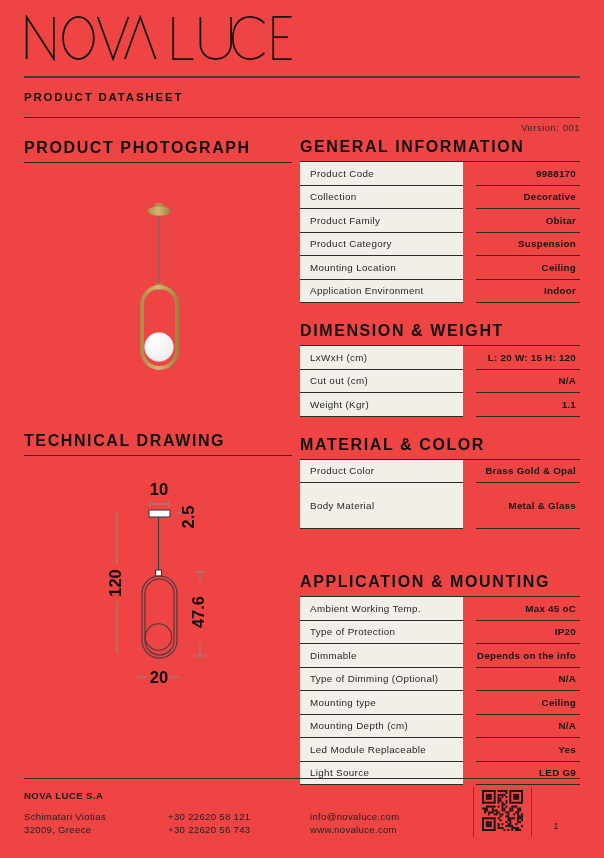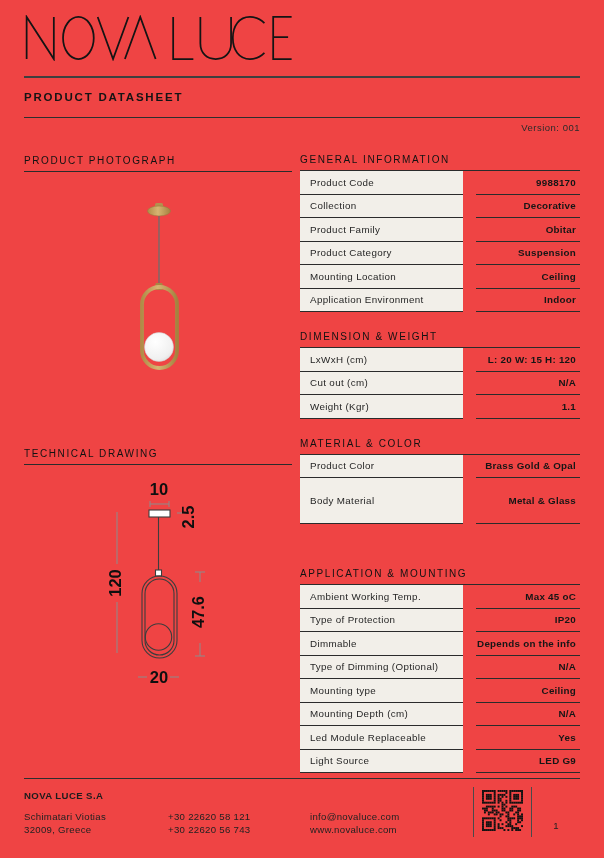--- a/index.html
+++ b/index.html
@@ -13,22 +13,22 @@
   }
   
   .logo{position:absolute;left:24px;top:15px;}
   .rule-thick{position:absolute;left:24px;top:76px;width:556px;height:2px;background:#3f3f3f;}
   .doc-title{position:absolute;left:24px;top:91px;font-size:11.5px;font-weight:bold;letter-spacing:1.8px;color:#141414;}
   .version{position:absolute;right:24px;top:93px;font-size:9.5px;letter-spacing:.5px;color:#2b2b2b;margin-top:29px;}
   .rule-thin-top{position:absolute;left:24px;top:117px;width:556px;height:1px;background:#2e2e2e;}
 
   
   .sec-title{
-    font-size:10px;font-weight:normal;letter-spacing:1.6px;color:#121212;
-    padding-bottom:5px;border-bottom:1.5px solid #2b2b2b;margin-top:16px;
+    font-size:16px;font-weight:bold;letter-spacing:1.6px;color:#121212;
+    padding-bottom:5px;border-bottom:1.5px solid #2b2b2b;
   }
   .left-title{position:absolute;left:24px;width:268px;}
   .lt-photo{top:139px;}
   .lt-draw{top:432px;}
 
   
   .right-col{position:absolute;left:300px;top:138px;width:280px;}
   .section{margin-top:19px;}
   .section:first-child{margin-top:0;}
   .section.big-gap{margin-top:44px;}

